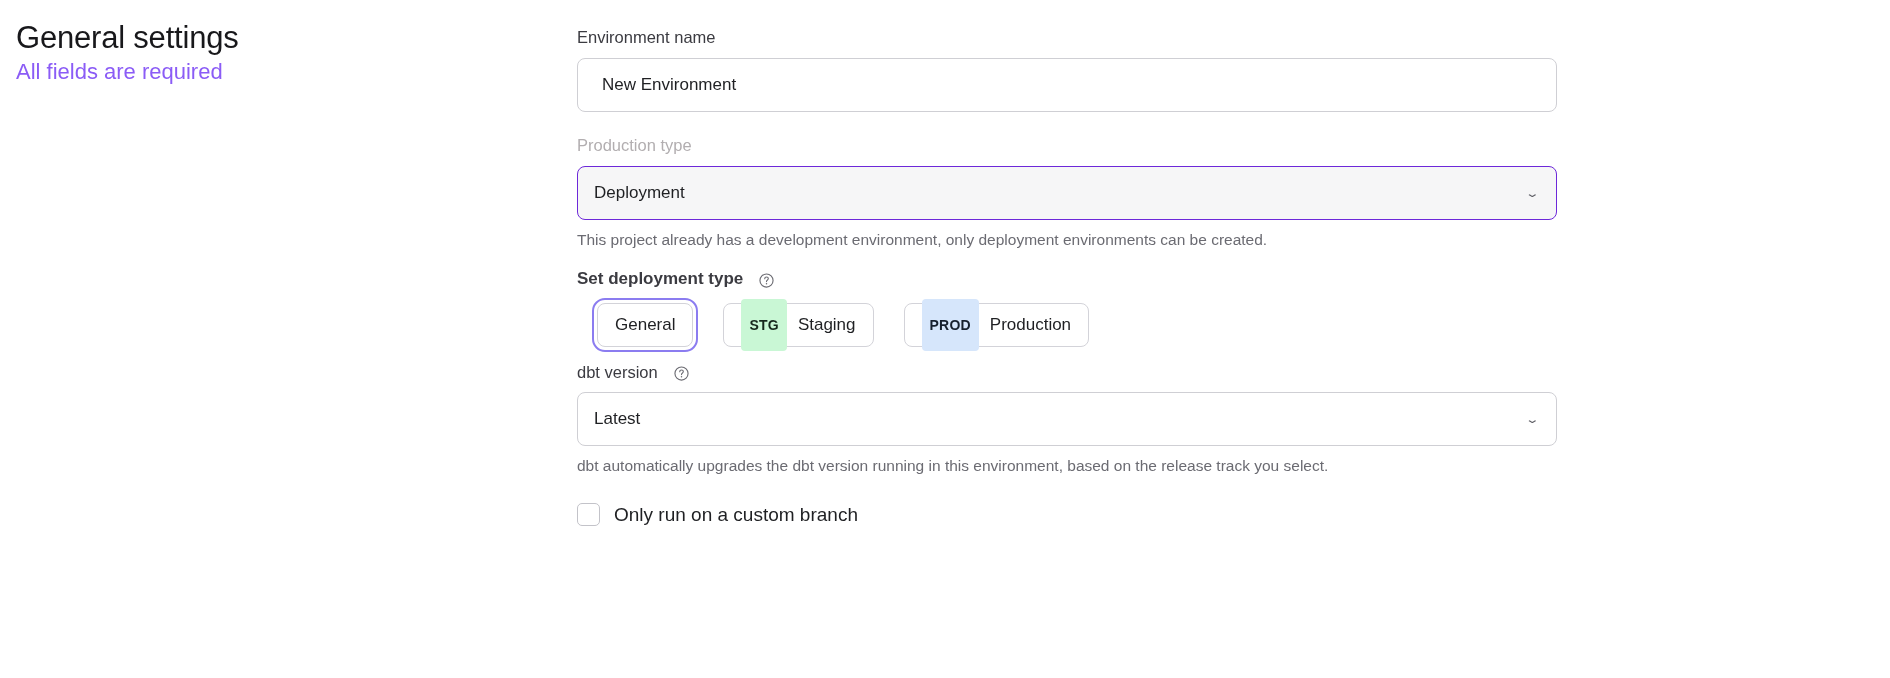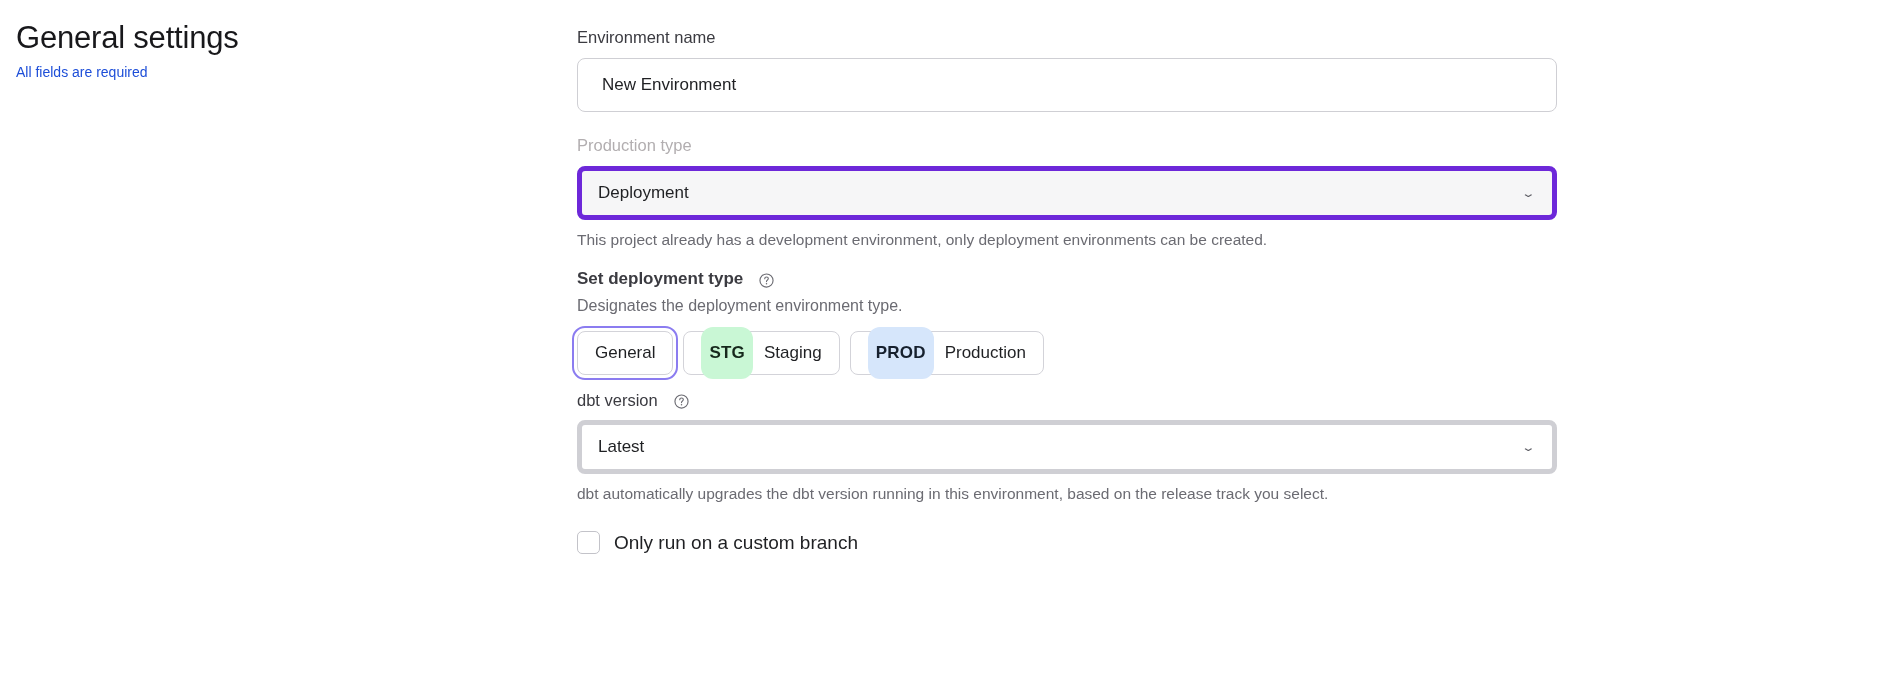--- a/index.html
+++ b/index.html
@@ -33,23 +33,23 @@
   }
   .page-title {
     font-size: 31px;
     line-height: 40px;
     font-weight: 400;
     color: #18181b;
     letter-spacing: -0.2px;
     margin: 0;
   }
   .page-subtitle {
-    font-size: 14px;
-    line-height: 22px;
-    color: #1d4ed8;
+    font-size: 22px;
+    line-height: 22px;
+    color: #8b5cf6;
     margin: 3px 0 11px 0;
   }
 
   
   .form-col {
     position: absolute;
     left: 577px;
     top: 26px;
     width: 980px;
   }
@@ -76,21 +76,21 @@
     color: #1f2023;
     padding: 0 24px;
     outline: none;
     display: flex;
     align-items: center;
   }
 
   .select-box {
     width: 980px;
     height: 54px;
-    border: 5px solid #6d28d9;
+    border: 1px solid #6d28d9;
     border-radius: 8px;
     background: #f6f6f7;
     font-size: 17px;
     color: #1f2023;
     padding: 0 16px;
     display: flex;
     align-items: center;
     justify-content: space-between;
     cursor: default;
   }
@@ -150,31 +150,32 @@
     border-radius: 8px;
     background: #ffffff;
     display: flex;
     align-items: center;
     gap: 11px;
     padding: 0 17px;
     font-family: "Liberation Sans", sans-serif;
     font-size: 17px;
     color: #1f2023;
     cursor: pointer;
+    margin-left: 20px;
   }
   .seg-btn.focused {
     outline: 2px solid #8b7cf0;
     outline-offset: 3px;
     border-radius: 8px;
   }
   .badge {
-    font-size: 17px;
+    font-size: 14px;
     font-weight: 700;
     letter-spacing: 0.2px;
-    border-radius: 12px;
+    border-radius: 4px;
     padding: 17px 8px;
     line-height: 18px;
   }
   .badge.stg { background: #c9f7d5; color: #16281c; }
   .badge.prod { background: #d6e6fb; color: #16202e; }
 
   
   .check-row {
     display: flex;
     align-items: center;
@@ -230,21 +231,20 @@
       <div class="section-heading">
         <span>Set deployment type</span>
         <span class="q-icon">
           <svg width="15" height="15" viewBox="0 0 16 16">
             <circle cx="8" cy="8" r="7" fill="none" stroke="#6b6b72" stroke-width="1.2"></circle>
             <path d="M6.1 6.1c0-1.05.86-1.8 1.95-1.8 1.08 0 1.9.7 1.9 1.67 0 .82-.44 1.24-1.13 1.7-.6.4-.8.68-.8 1.2v.3" fill="none" stroke="#6b6b72" stroke-width="1.2" stroke-linecap="round"></path>
             <circle cx="8.02" cy="11.4" r="0.78" fill="#6b6b72"></circle>
           </svg>
         </span>
       </div>
-      <div class="section-desc">Designates the deployment environment type.</div>
 
       <div class="btn-row">
         <button class="seg-btn focused">
           <span>General</span>
         </button>
 
         <button class="seg-btn">
           <span class="badge stg">STG</span>
           <span>Staging</span>
         </button>

